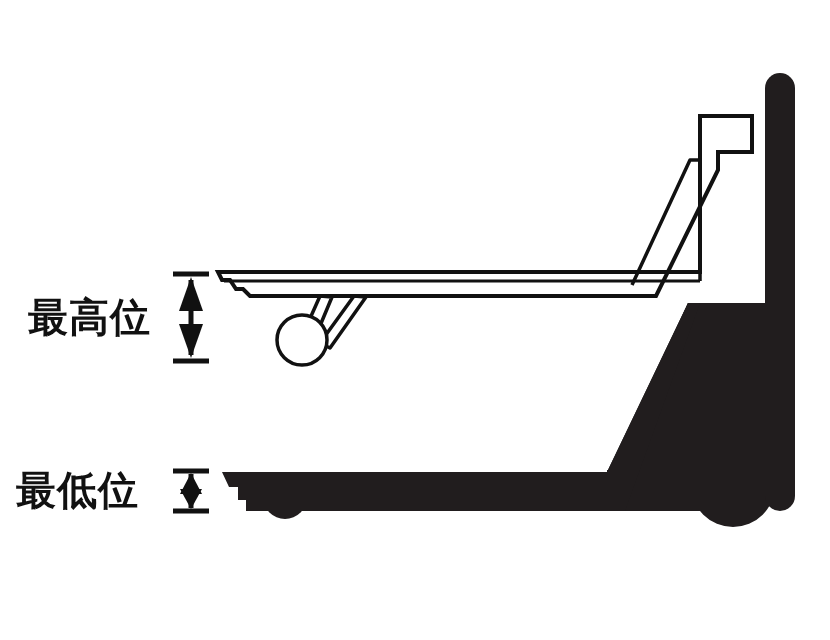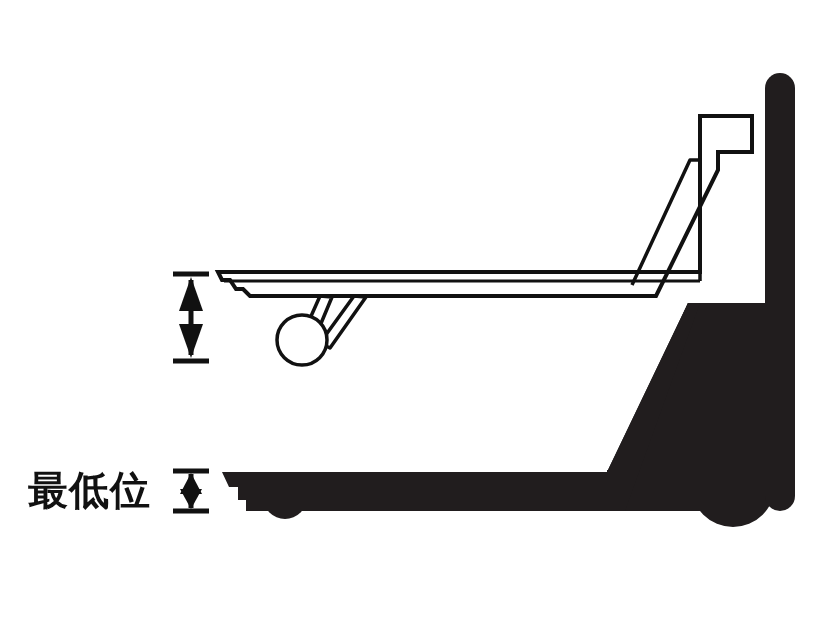--- a/index.html
+++ b/index.html
@@ -36,21 +36,21 @@
     letter-spacing: 1px;
     color: #111111;
     white-space: nowrap;
     user-select: none;
   }
   #label-high {
     left: 28px;
     top: 297px;
   }
   #label-low {
-    left: 28px;
+    left: 16px;
     top: 470px;
   }
 </style>
 </head>
 <body>
 
 <div id="diagram-root">
 
   <svg id="diagram-svg" viewBox="0 0 830 640">
 
@@ -146,16 +146,17 @@
     <g>
       <line x1="173" y1="471" x2="209" y2="471" stroke="#111111" stroke-width="5"></line>
       <line x1="173" y1="511" x2="209" y2="511" stroke="#111111" stroke-width="5"></line>
       <line x1="191" y1="474" x2="191" y2="508" stroke="#111111" stroke-width="5"></line>
       <polygon points="191,473 202,494 180,494" fill="#111111"></polygon>
       <polygon points="191,509 202,489 180,489" fill="#111111"></polygon>
     </g>
 
   </svg>
 
+  <div class="dim-label" id="label-high">最高位</div>
 
   <div class="dim-label" id="label-low">最低位</div>
 
 </div>
 
 </body></html>

